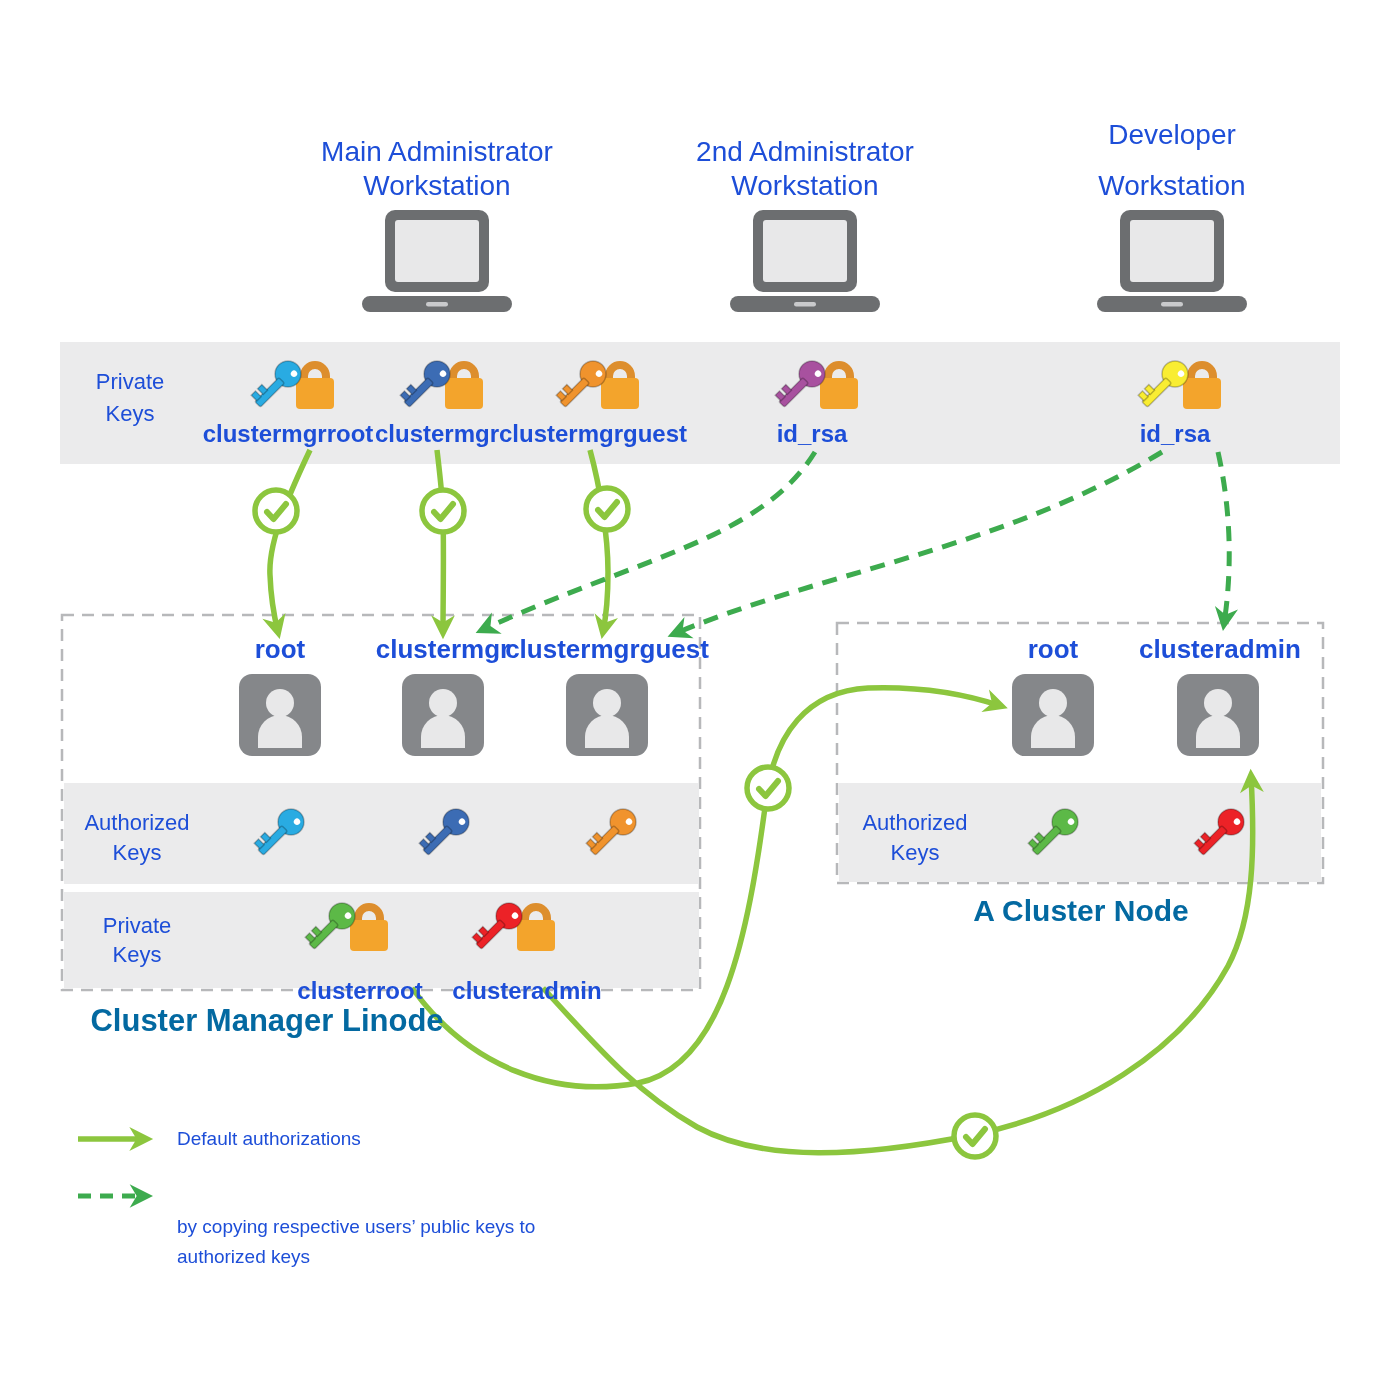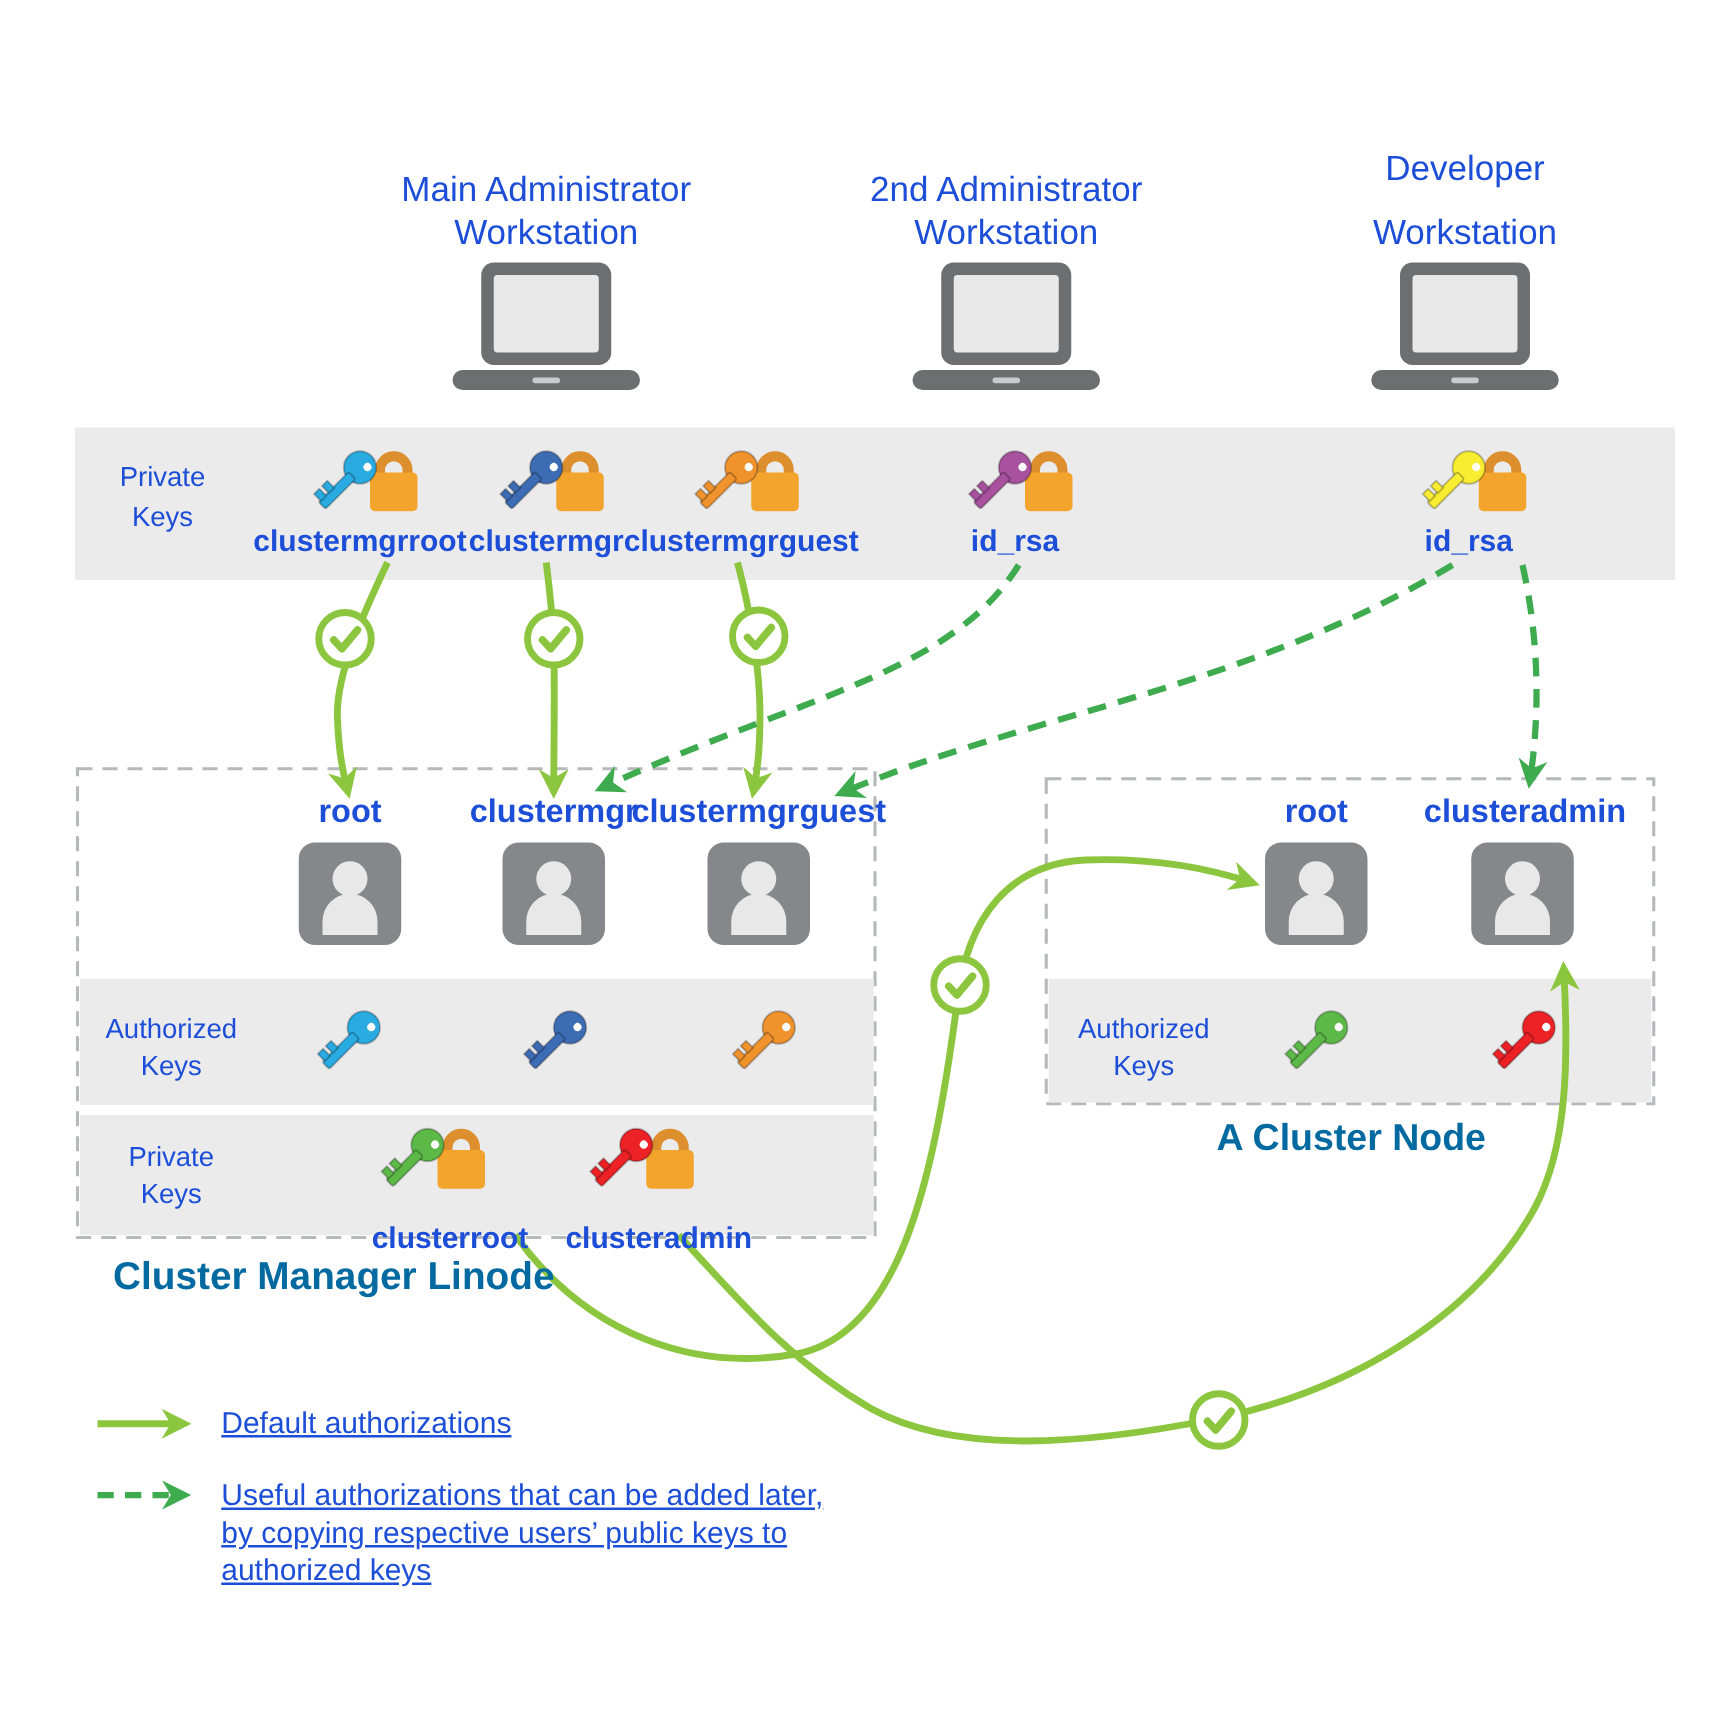--- a/index.html
+++ b/index.html
@@ -7,21 +7,21 @@
           font-family:"Liberation Sans",sans-serif;}
   .overlay{position:absolute;left:0;top:0;width:1388px;height:1388px;}
   .t{position:absolute;color:#1d4ed8;white-space:nowrap;transform:translate(-50%,-50%);
      font-family:"Liberation Sans",sans-serif;}
   .ws{font-size:28px;}
   .bandlabel{font-size:22px;}
   .keylabel{font-size:24px;font-weight:600;}
   .user{font-size:26px;font-weight:700;}
   .sublabel{font-size:24px;font-weight:600;margin-top:20px;}
   .gtitle{font-size:31px;font-weight:700;color:#0369a1;}
-  .legendt{font-size:24px;transform:translate(0,-50%);text-decoration:underline;}
+  .legendt{font-size:19px;transform:translate(0,-50%);}
   .edge-default{fill:none;stroke:#8cc63e;stroke-width:5.5;}
   .edge-later{fill:none;stroke:#3dab4e;stroke-width:5;stroke-dasharray:15 10;}
   .band{fill:#ebebec;}
   .dashed-box{fill:#ffffff;stroke:#b7b8ba;stroke-width:2.5;stroke-dasharray:12 8;}
 </style>
 </head>
 <body>
 
 <div class="canvas">
 
@@ -177,17 +177,16 @@
 
   <div class="t user" style="left:1053px;top:649px">root</div>
   <div class="t user" style="left:1220px;top:649px">clusteradmin</div>
 
   <div class="t bandlabel" style="left:915px;top:823px">Authorized</div>
   <div class="t bandlabel" style="left:915px;top:853px">Keys</div>
 
   <div class="t gtitle" style="left:1081px;top:911px;font-size:30px">A Cluster Node</div>
 
   <div class="t legendt" style="left:177px;top:1139px">Default authorizations</div>
-  <div class="t legendt" style="left:177px;top:1197px">Useful authorizations that can be added later,</div>
   <div class="t legendt" style="left:177px;top:1227px">by copying respective users’ public keys to</div>
   <div class="t legendt" style="left:177px;top:1257px">authorized keys</div>
 
 </div>
 
 </body></html>

